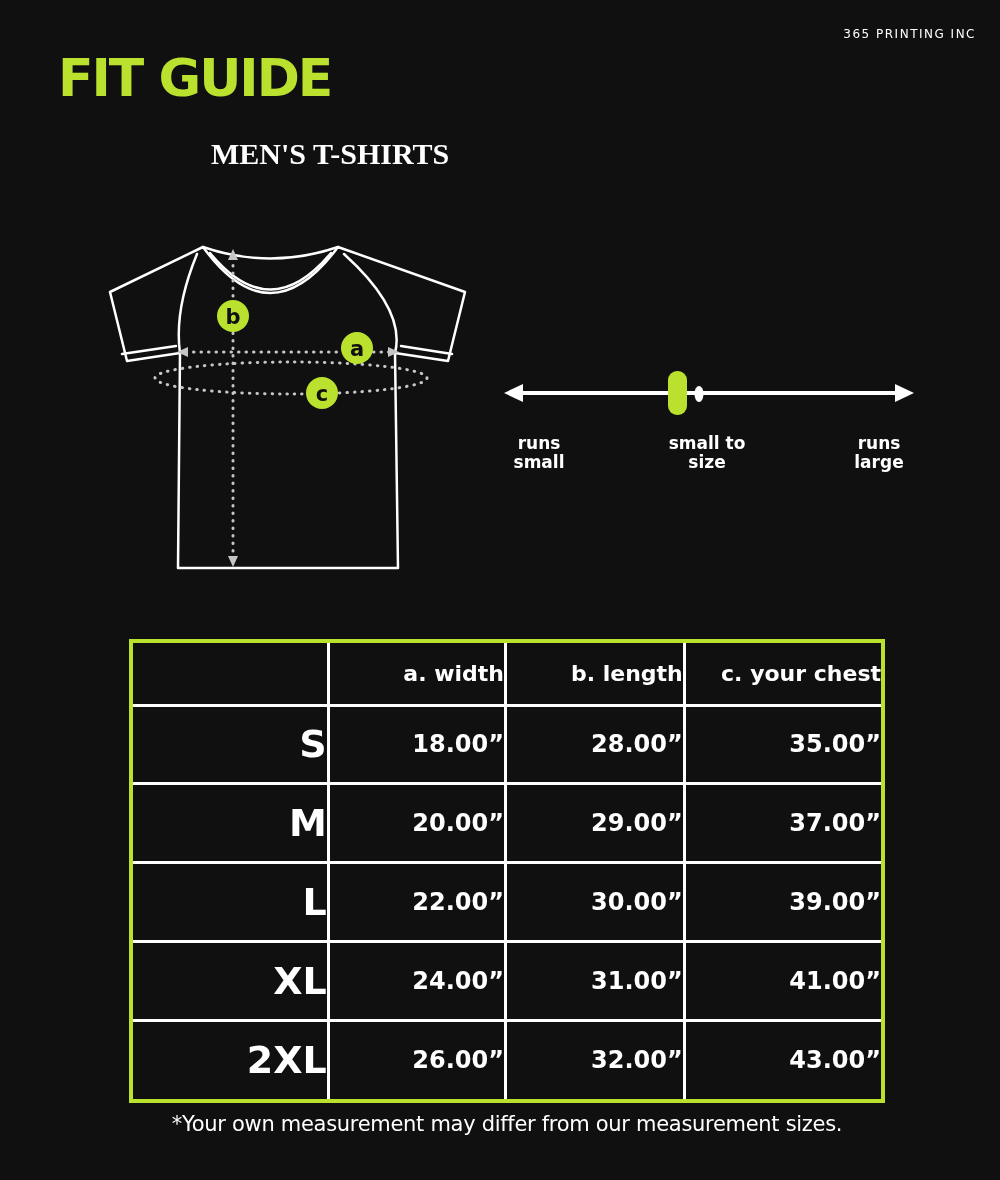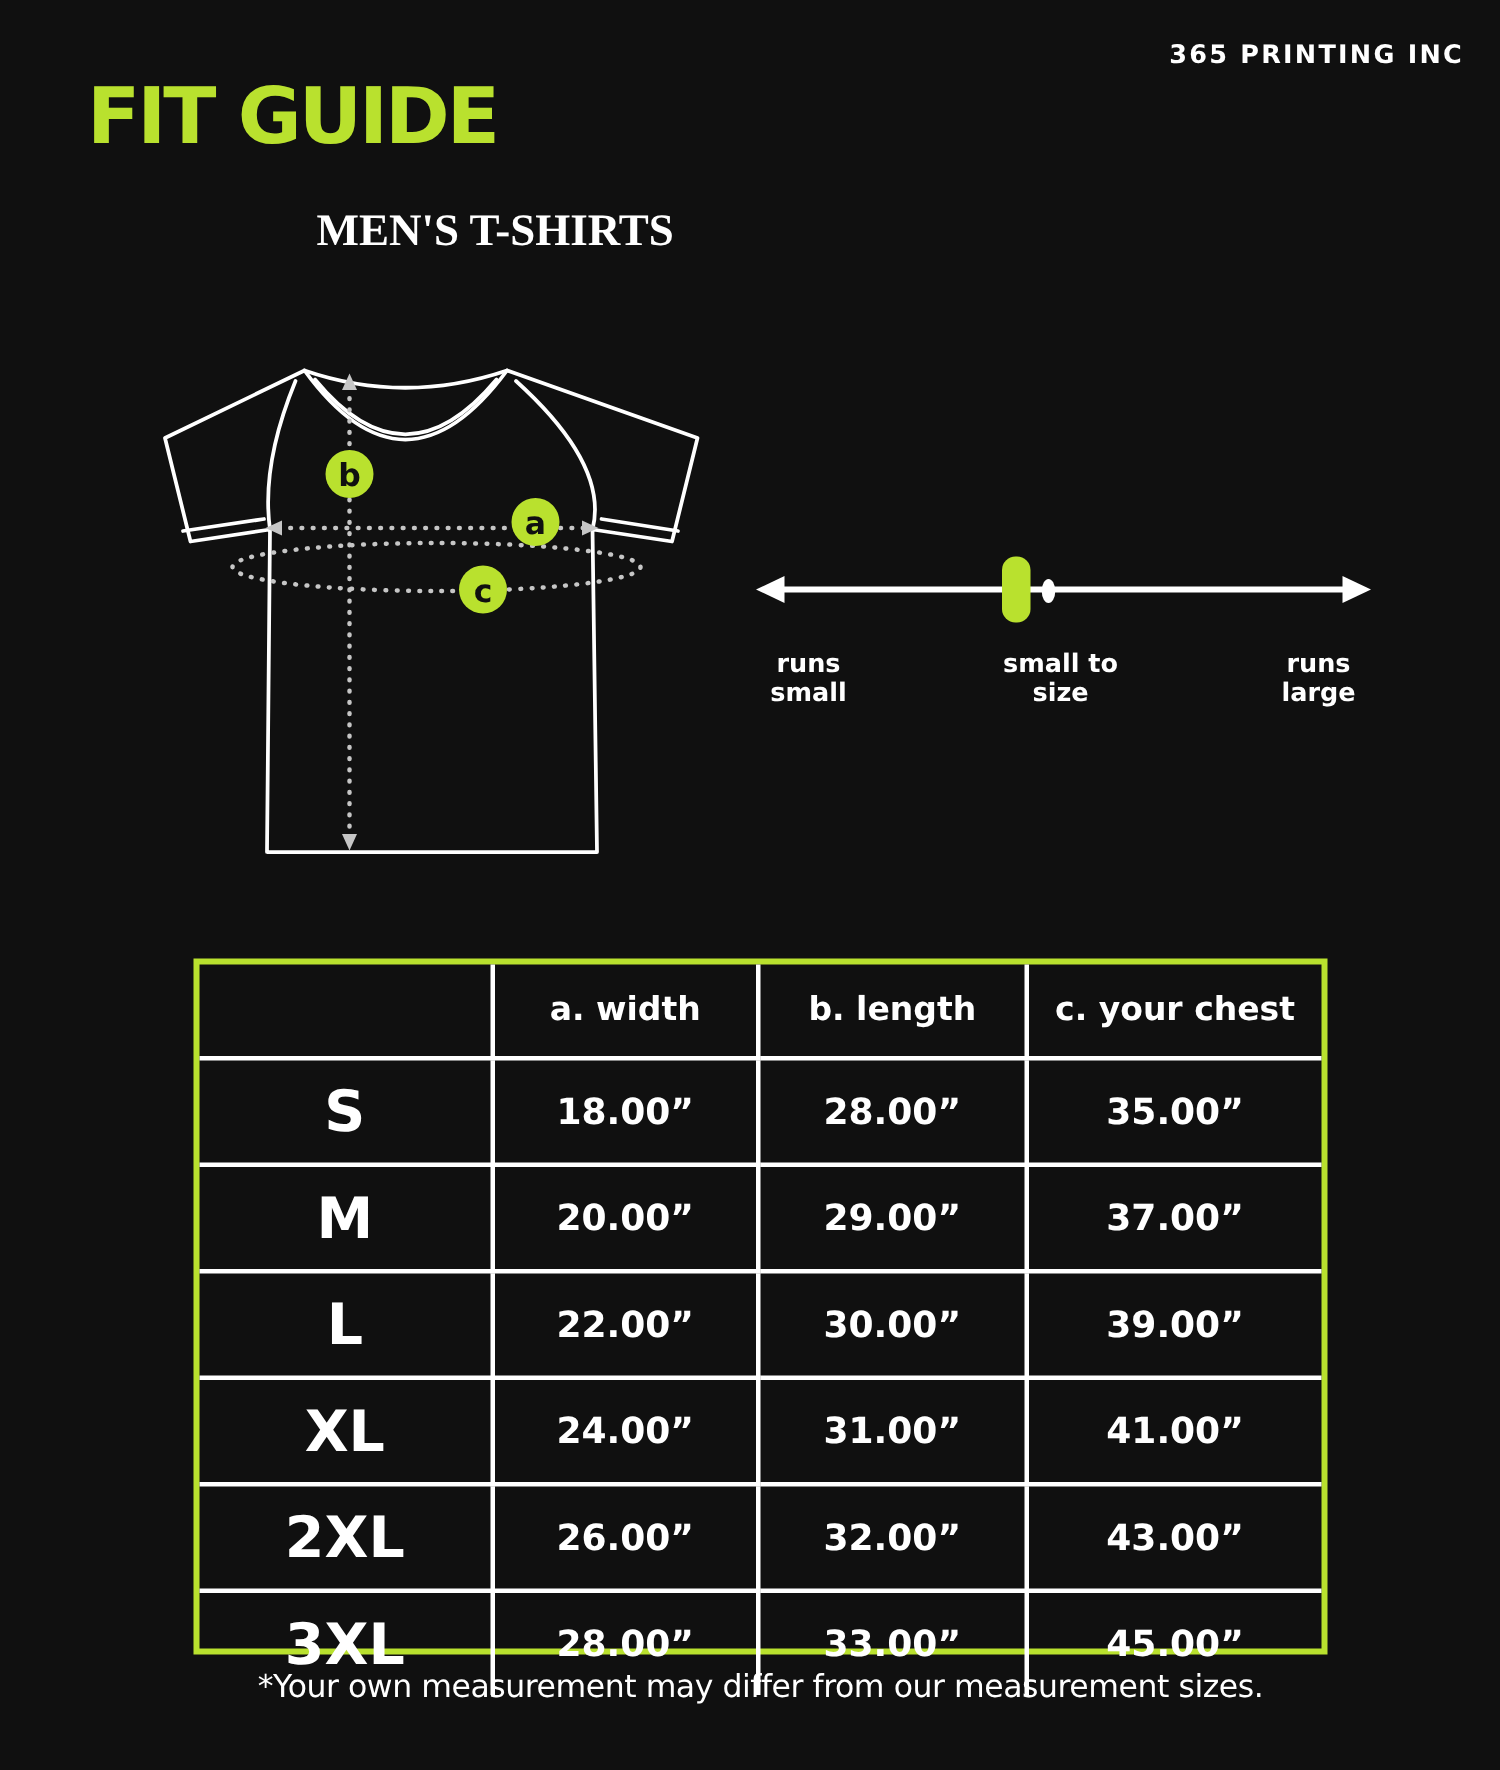--- a/index.html
+++ b/index.html
@@ -12,21 +12,21 @@
     position:relative;
     width:1000px;height:1180px;
     background:var(--bg);
     overflow:hidden;
     font-family:"DejaVu Sans","Liberation Sans",sans-serif;
     color:var(--text);
   }
   
   .brand{
     position:absolute;top:27px;right:24px;
-    font-size:17px;font-weight:bold;letter-spacing:1.5px;
+    font-size:12px;font-weight:normal;letter-spacing:1.5px;
     color:var(--text);
   }
   .title{
     position:absolute;left:58px;top:52px;
     font-size:52px;font-weight:bold;letter-spacing:-2px;
     color:var(--accent);line-height:1;
   }
   .subtitle{
     position:absolute;left:211px;top:139px;
     font-size:30px;font-weight:bold;letter-spacing:0px;
@@ -55,22 +55,22 @@
     border:4px solid var(--accent);
     box-sizing:border-box;
   }
   table.size-chart{
     width:100%;height:100%;
     border-collapse:collapse;
     table-layout:fixed;
   }
   .size-chart th,.size-chart td{
     border:3px solid #ffffff;
-    text-align:center;vertical-align:middle;
-    color:var(--text);padding:12px;
+    text-align:right;vertical-align:middle;
+    color:var(--text);padding:0;
   }
   .size-chart tr:first-child th{border-top:none;}
   .size-chart tr:last-child td{border-bottom:none;}
   .size-chart th:first-child,.size-chart td:first-child{border-left:none;}
   .size-chart th:last-child,.size-chart td:last-child{border-right:none;margin-left:18px;}
   .size-chart thead tr{height:62px;}
   .size-chart tbody tr{height:66px;}
   .size-chart th{font-size:22px;font-weight:bold;}
   .size-chart td.size-label{font-size:38px;font-weight:bold;}
   .size-chart td.value{font-size:24px;font-weight:bold;}
@@ -191,25 +191,19 @@
           <td class="value">24.00”</td>
           <td class="value">31.00”</td>
           <td class="value">41.00”</td>
         </tr>
         <tr>
           <td class="size-label">2XL</td>
           <td class="value">26.00”</td>
           <td class="value">32.00”</td>
           <td class="value">43.00”</td>
         </tr>
-        <tr>
-          <td class="size-label">3XL</td>
-          <td class="value">28.00”</td>
-          <td class="value">33.00”</td>
-          <td class="value">45.00”</td>
-        </tr>
       </tbody>
     </table>
   </div>
 
   <div class="footnote">*Your own measurement may differ from our measurement sizes.</div>
 
 </div>
 
 </body></html>

